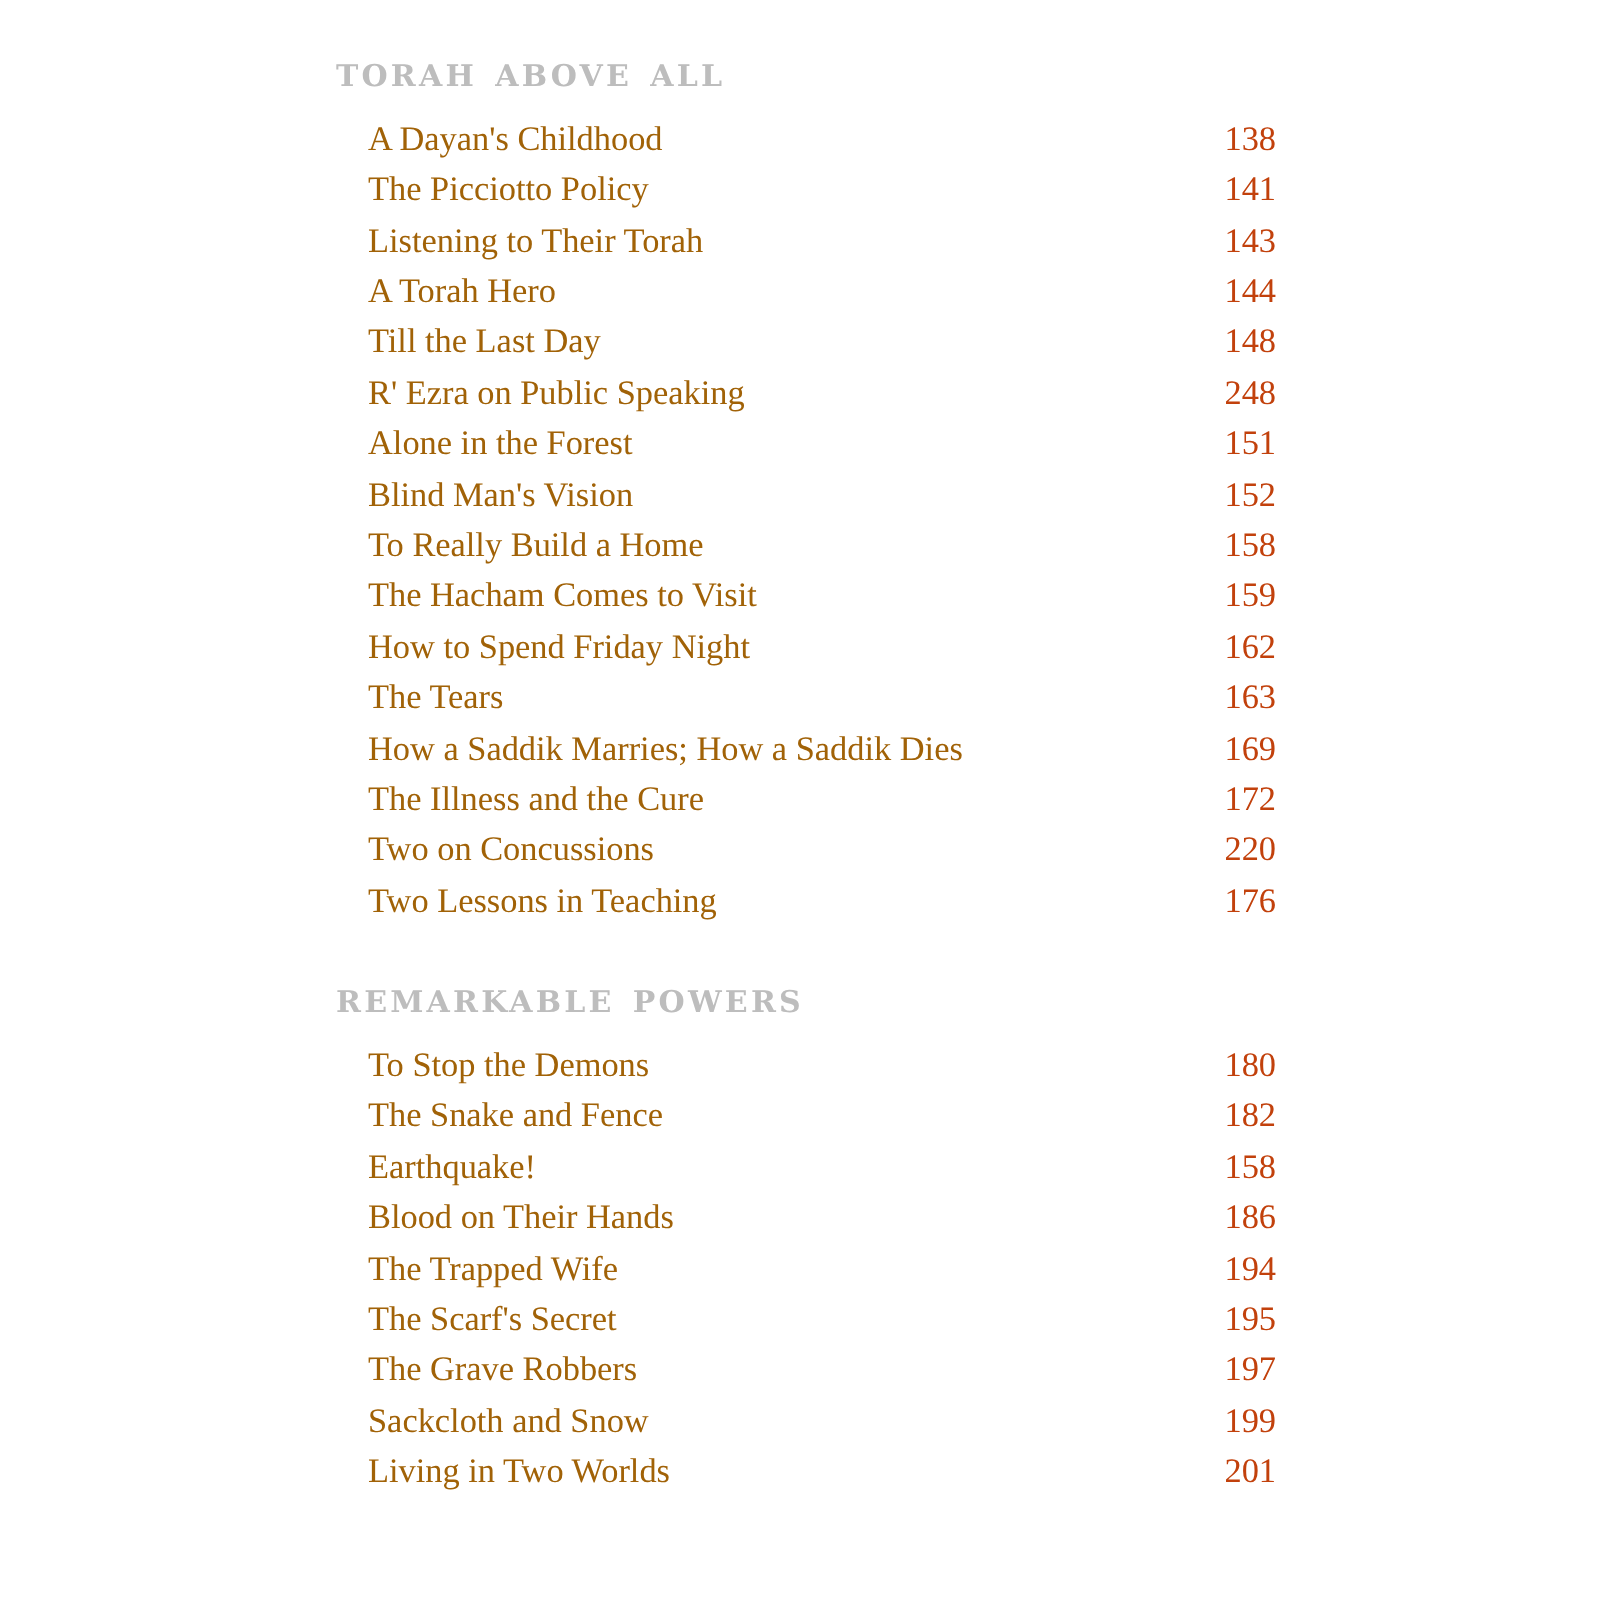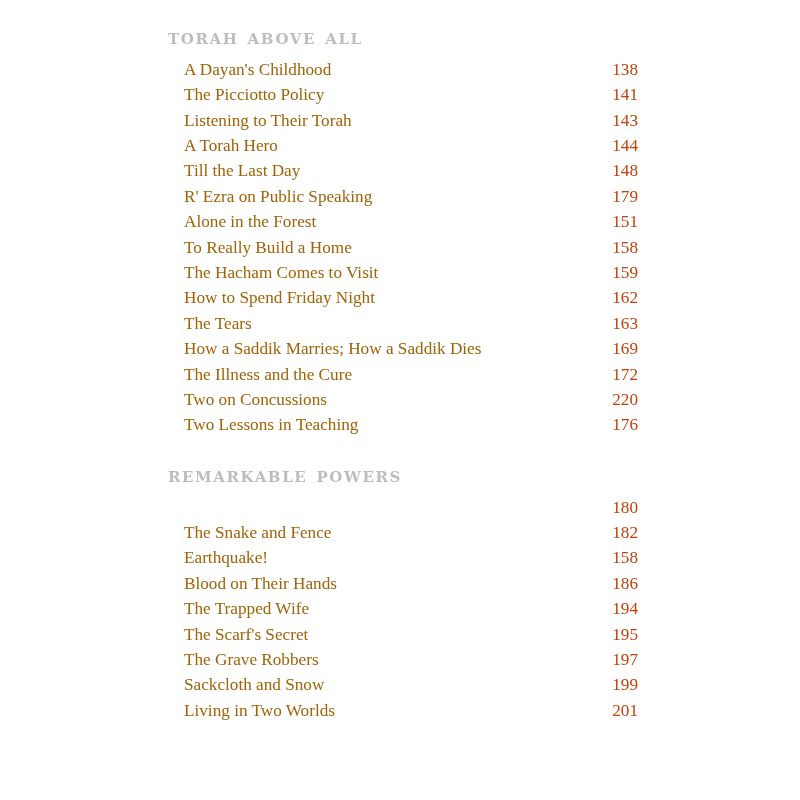--- a/index.html
+++ b/index.html
@@ -104,26 +104,31 @@
             <span class="entry-page">144</span>
           </li>
           <li class="entry">
             <span class="entry-title">Till the Last Day</span>
             <span class="entry-spacer"></span>
             <span class="entry-page">148</span>
           </li>
           <li class="entry">
             <span class="entry-title">R' Ezra on Public Speaking</span>
             <span class="entry-spacer"></span>
-            <span class="entry-page">179</span>
+            <span class="entry-page">248</span>
           </li>
           <li class="entry">
             <span class="entry-title">Alone in the Forest</span>
             <span class="entry-spacer"></span>
             <span class="entry-page">151</span>
+          </li>
+          <li class="entry">
+            <span class="entry-title">Blind Man's Vision</span>
+            <span class="entry-spacer"></span>
+            <span class="entry-page">152</span>
           </li>
           <li class="entry">
             <span class="entry-title">To Really Build a Home</span>
             <span class="entry-spacer"></span>
             <span class="entry-page">158</span>
           </li>
           <li class="entry">
             <span class="entry-title">The Hacham Comes to Visit</span>
             <span class="entry-spacer"></span>
             <span class="entry-page">159</span>
@@ -157,20 +162,21 @@
             <span class="entry-title">Two Lessons in Teaching</span>
             <span class="entry-spacer"></span>
             <span class="entry-page">176</span>
           </li>
         </ul>
       </div>
       <div class="section">
         <div class="section-header">Remarkable Powers</div>
         <ul class="entries">
           <li class="entry">
+            <span class="entry-title">To Stop the Demons</span>
             <span class="entry-spacer"></span>
             <span class="entry-page">180</span>
           </li>
           <li class="entry">
             <span class="entry-title">The Snake and Fence</span>
             <span class="entry-spacer"></span>
             <span class="entry-page">182</span>
           </li>
           <li class="entry">
             <span class="entry-title">Earthquake!</span>

